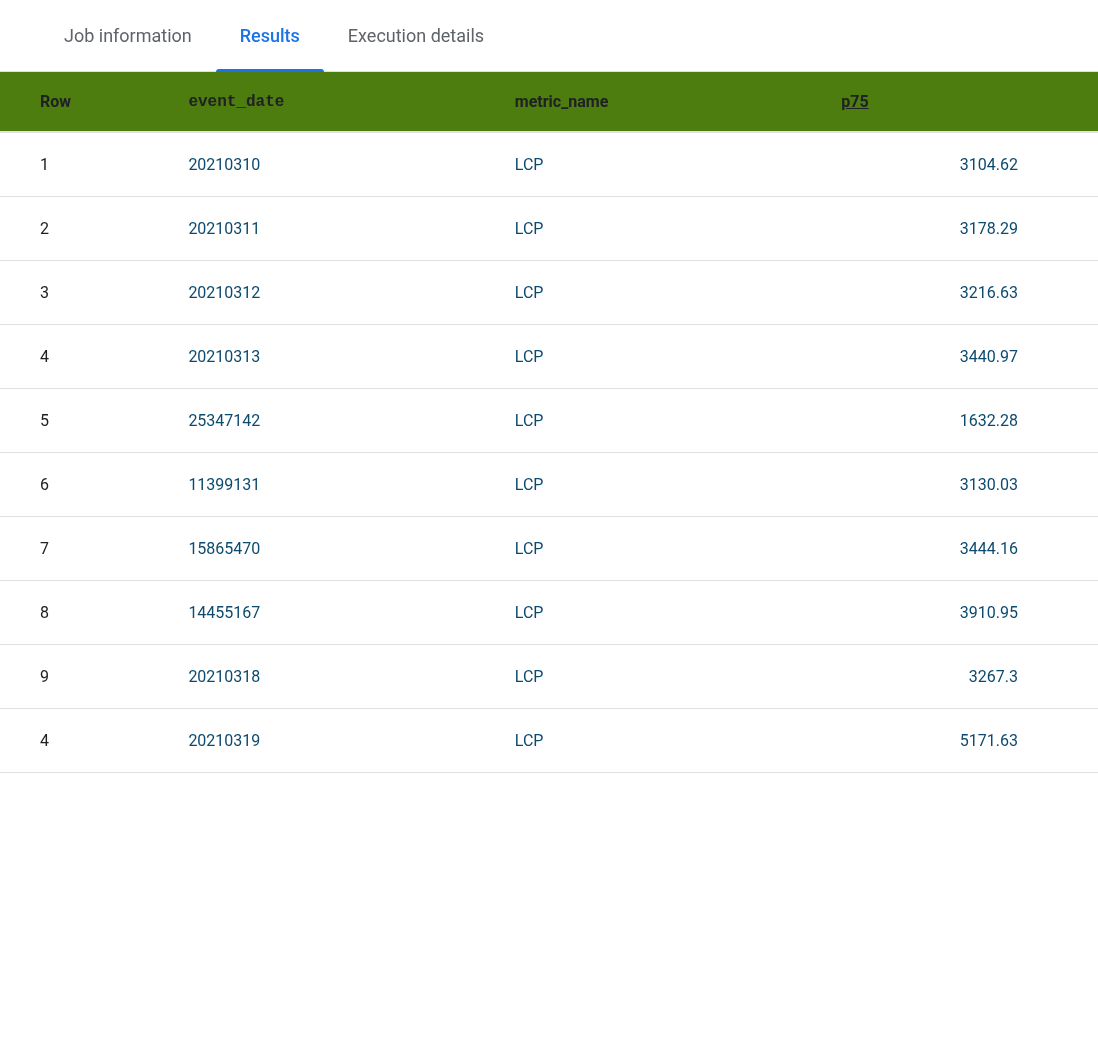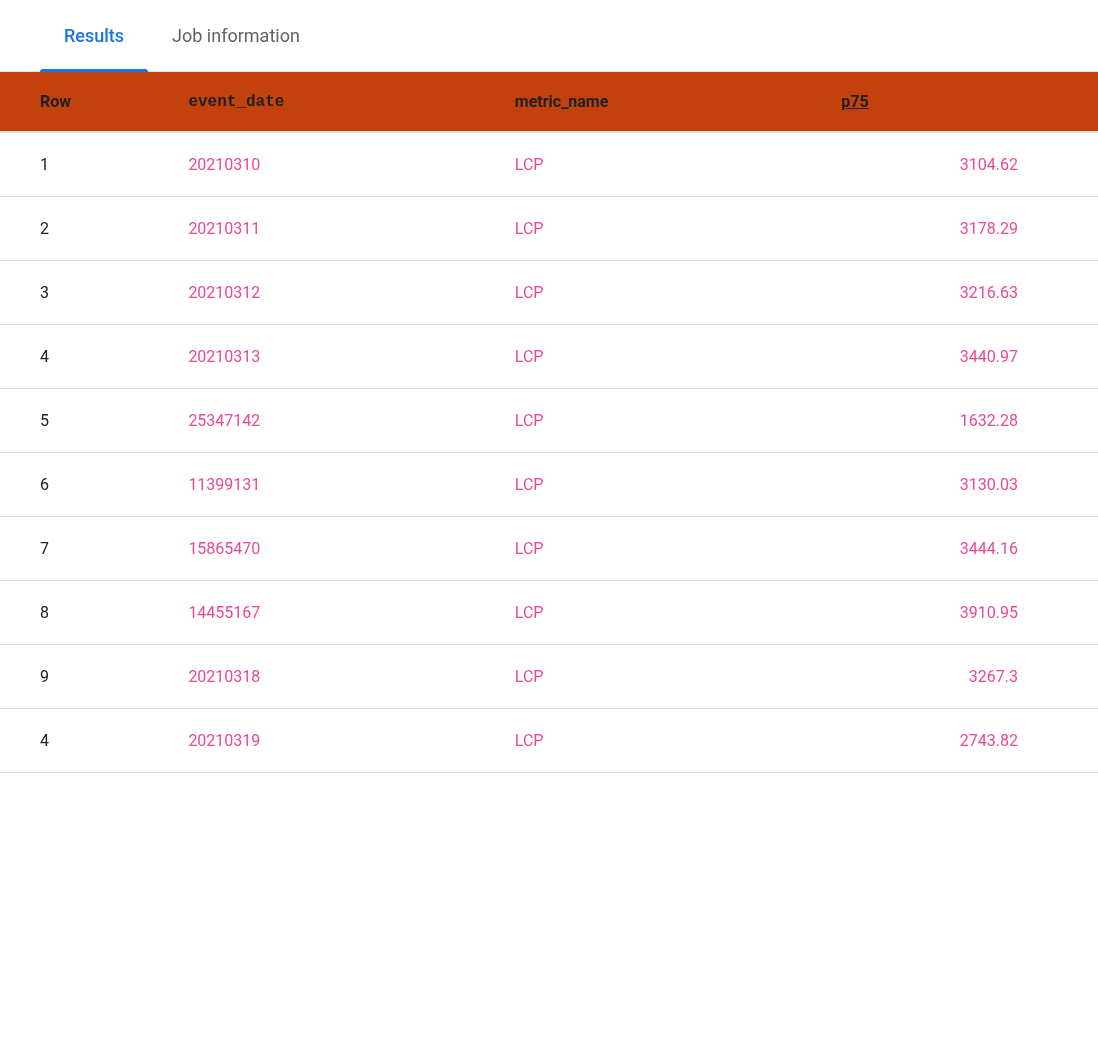--- a/index.html
+++ b/index.html
@@ -56,21 +56,21 @@
     .table-wrapper {
       padding: 0;
     }
 
     table {
       width: 100%;
       border-collapse: collapse;
     }
 
     thead tr {
-      background: #c2410c;
+      background: #4d7c0f;
       border-bottom: 2px solid #e0e0e0;
     }
 
     thead th {
       padding: 20px 0 20px 40px;
       font-size: 16px;
       font-weight: 700;
       color: #202124;
       text-align: left;
     }
@@ -94,43 +94,46 @@
       text-decoration: underline;
     }
 
     tbody tr {
       border-bottom: 1px solid #e0e0e0;
     }
 
     tbody td {
       padding: 22px 0 22px 40px;
       font-size: 16px;
-      color: #ec4899;
+      color: #0c4a6e;
       text-align: left;
     }
 
     tbody td:first-child {
       padding-left: 40px;
       color: #202124;
     }
 
     tbody td:nth-child(4) {
       text-align: right;
       padding-right: 80px;
     }
   </style>
 </head>
 <body>
 
 <div class="tabs-container">
+  <div class="tab">
+    <span>Job information</span>
+  </div>
   <div class="tab active">
     <span>Results</span>
   </div>
   <div class="tab">
-    <span>Job information</span>
+    <span>Execution details</span>
   </div>
 </div>
 
 <div class="table-wrapper">
   <table>
     <thead>
       <tr>
         <th>Row</th>
         <th>event_date</th>
         <th>metric_name</th>
@@ -189,17 +192,17 @@
         <tr>
           <td>9</td>
           <td>20210318</td>
           <td>LCP</td>
           <td>3267.3</td>
         </tr>
         <tr>
           <td>4</td>
           <td>20210319</td>
           <td>LCP</td>
-          <td>2743.82</td>
+          <td>5171.63</td>
         </tr>
       </tbody>
   </table>
 </div>
 
 </body></html>

